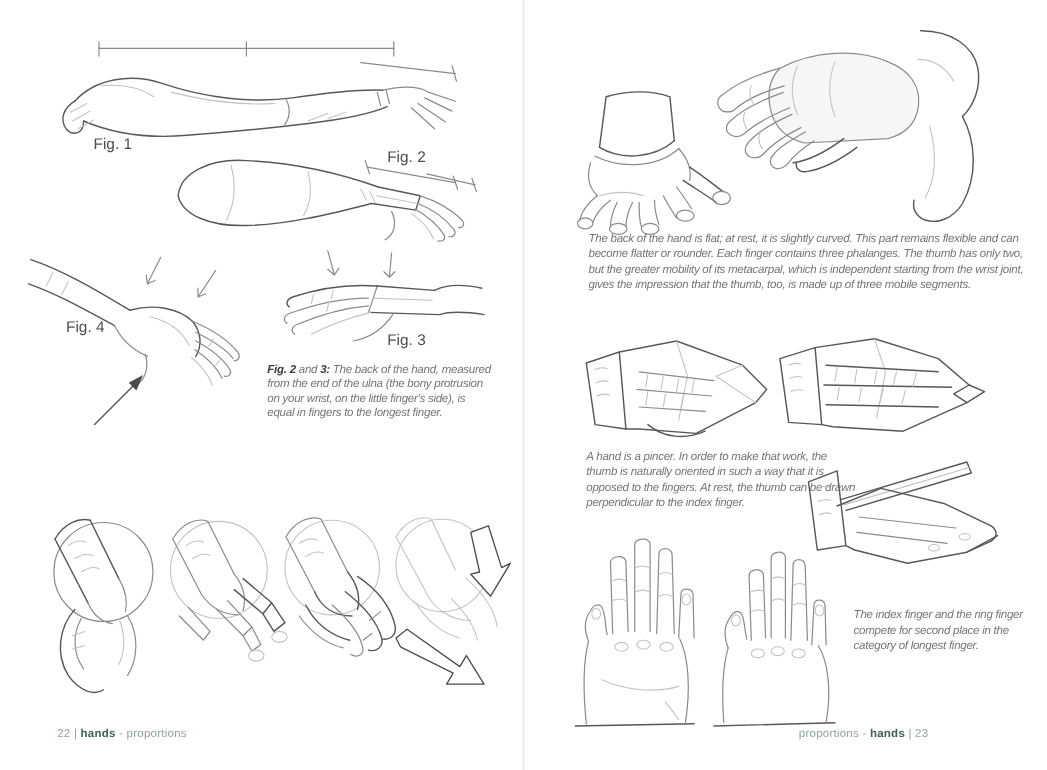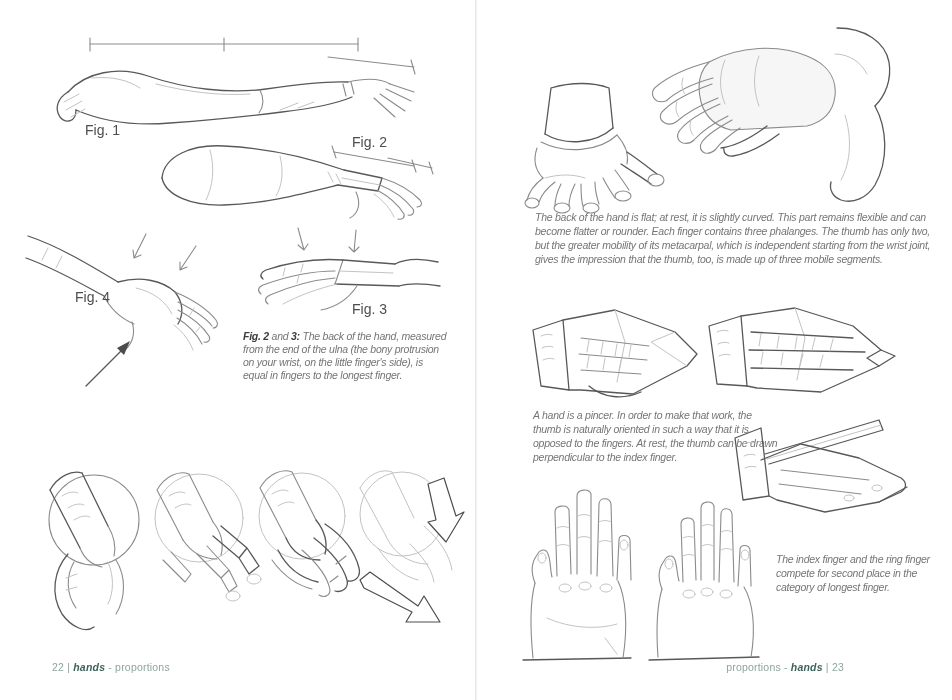--- a/index.html
+++ b/index.html
@@ -10,21 +10,21 @@
   .page-right{left:477px;width:419px;}
   .divider{position:absolute;left:475px;top:0;width:2px;height:700px;
            background:linear-gradient(to right,#e2e2e2,#f6f6f6);}
   .figlabel{position:absolute;font-size:14px;color:#4d4d4d;white-space:nowrap;}
   .caption{position:absolute;font-style:italic;font-size:10.5px;line-height:13px;
            letter-spacing:-0.25px;color:#757575;margin:0;}
   .caption b{color:#3c3c3c;}
   .para{position:absolute;font-style:italic;font-size:10.5px;line-height:14px;
         letter-spacing:-0.25px;color:#757575;margin:0;}
   .footer{position:absolute;top:661px;font-size:10.5px;color:#8fa49e;letter-spacing:.2px;white-space:nowrap;}
-  .footer b{color:#3d615a;font-style:italic;}
+  .footer b{color:#3d615a;}
   .footer-left{left:52px;}
   .footer-right{right:52px;text-align:center;}
   svg.sk{position:absolute;overflow:visible;}
   svg.sk path,svg.sk line,svg.sk ellipse,svg.sk circle{
     fill:none;stroke:#8b8b8b;stroke-width:1.1;stroke-linecap:round;stroke-linejoin:round;}
   svg.sk .d{stroke:#585858;stroke-width:1.3;}
   svg.sk .l{stroke:#c3c3c3;stroke-width:1;}
   svg.sk .f{fill:#f6f6f6;}
   svg.sk .w{fill:#ffffff;stroke:#4c4c4c;stroke-width:1.2;}
   svg.sk .af{fill:#4c4c4c;stroke:none;}
@@ -90,21 +90,21 @@
       <path d="M152,90 C167,98 178,108 183,116 C185,120 182,123 178,122"></path>
       <path d="M151,98 C164,106 172,116 176,124"></path>
       <path class="l" d="M148,105 C158,113 164,122 167,130"></path>
       <path d="M106,102 C110,114 106,126 96,132"></path>
       <path class="l" d="M168,88 l-4,7 M175,106 l-5,6"></path>
       <line class="d" x1="60" y1="166" x2="100" y2="126"></line>
       <path class="af" d="M104,121 L91,128 L98,135 Z"></path>
       <path d="M120,14 L108,38 M108,38 L107,30 M108,38 L115,35"></path>
       <path d="M170,26 L154,50 M154,50 L154,42 M154,50 L161,47"></path>
     </svg>
-    <span class="figlabel" style="left:75px;top:289px">Fig. 4</span>
+    <span class="figlabel" style="left:60px;top:289px">Fig. 4</span>
 
     <svg class="sk" style="left:206px;top:226px" width="234" height="102" viewBox="0 0 234 102">
       <path d="M92,2 L98,24 M98,24 L92,19 M98,24 L102,18"></path>
       <path d="M150,4 L148,26 M148,26 L143,21 M148,26 L153,21"></path>
       <path class="d" d="M232,36 C214,32 199,33 189,38"></path>
       <path class="d" d="M234,60 C216,57 203,57 193,60"></path>
       <path class="d" d="M189,38 L137,34 M193,60 L129,58"></path>
       <path d="M137,34 L129,58"></path>
       <path class="l" d="M187,47 L133,45"></path>
       <path class="d" d="M137,34 C110,32 84,36 60,44 C55,46 53,50 57,53"></path>

